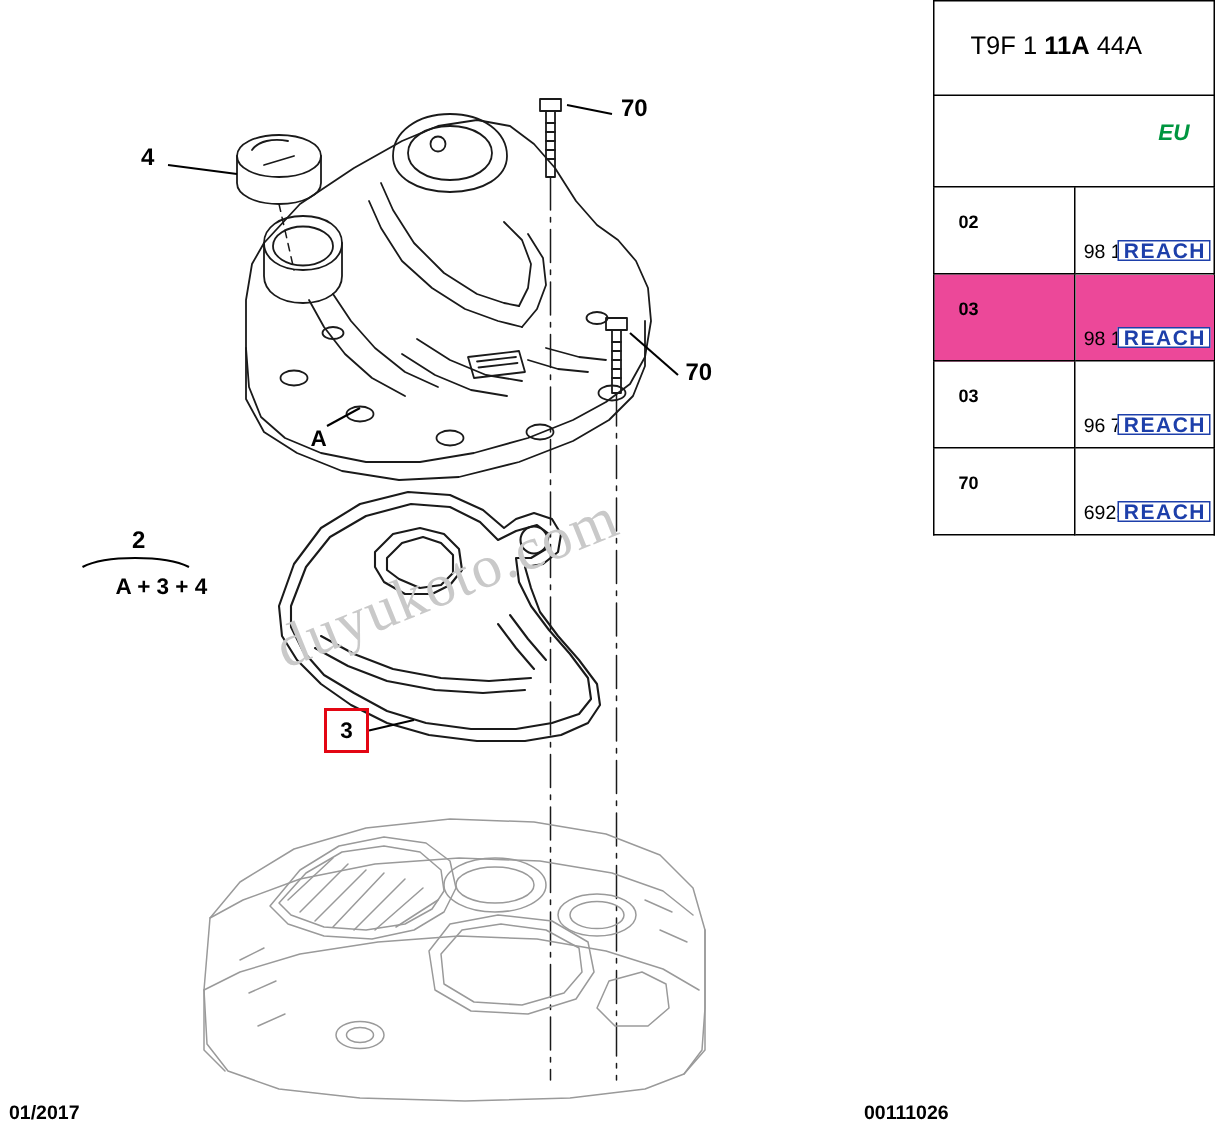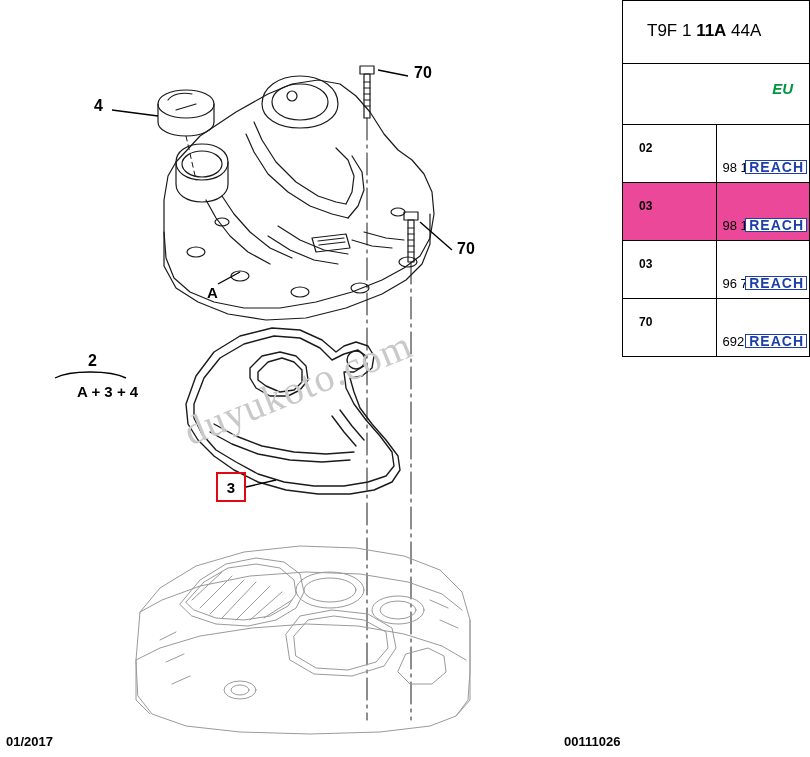--- a/index.html
+++ b/index.html
@@ -81,21 +81,21 @@
   #date-label {
     position: absolute;
     left: 6px;
     top: 734px;
     font-size: 13px;
     font-weight: bold;
     color: #000;
   }
   #drawing-number {
     position: absolute;
-    left: 564px;
+    left: 576px;
     top: 734px;
     font-size: 13px;
     font-weight: bold;
     color: #000;
   }
 
   
   #table-panel {
     position: absolute;
     left: 622px;

